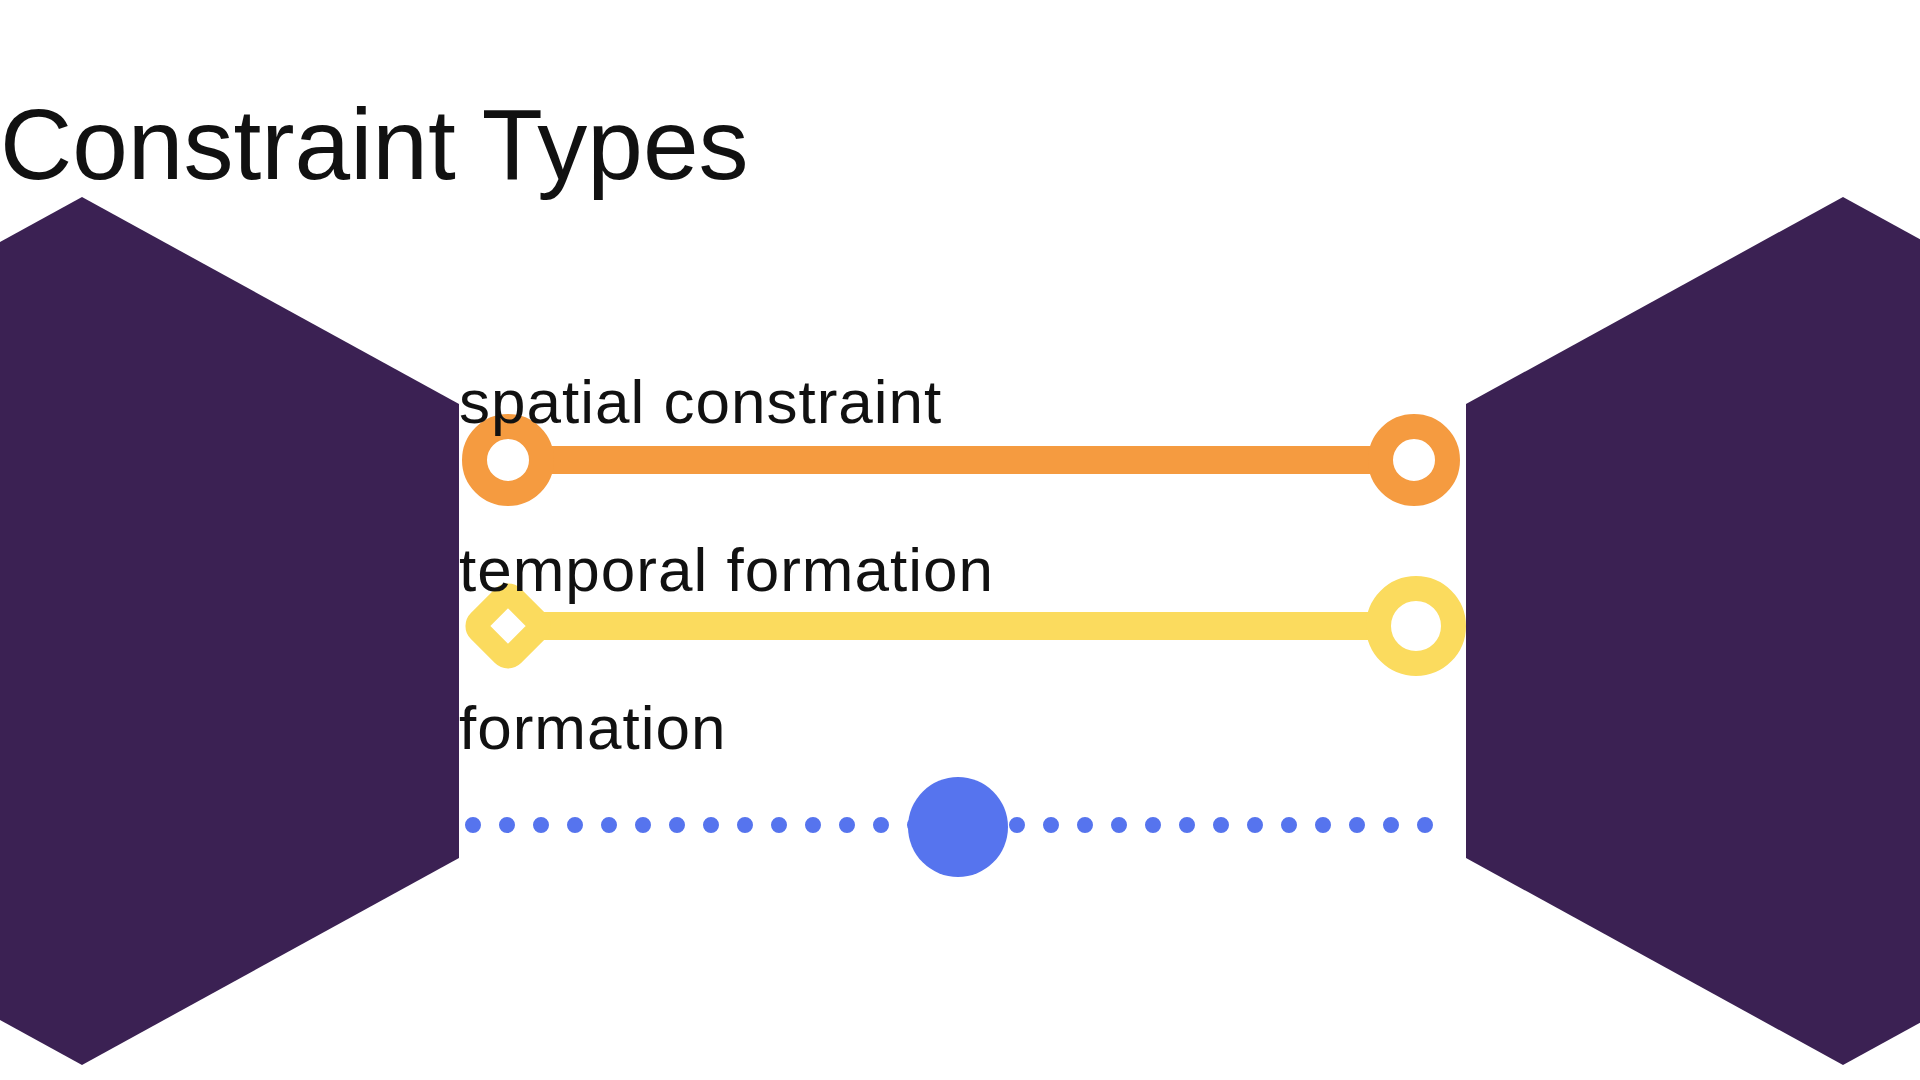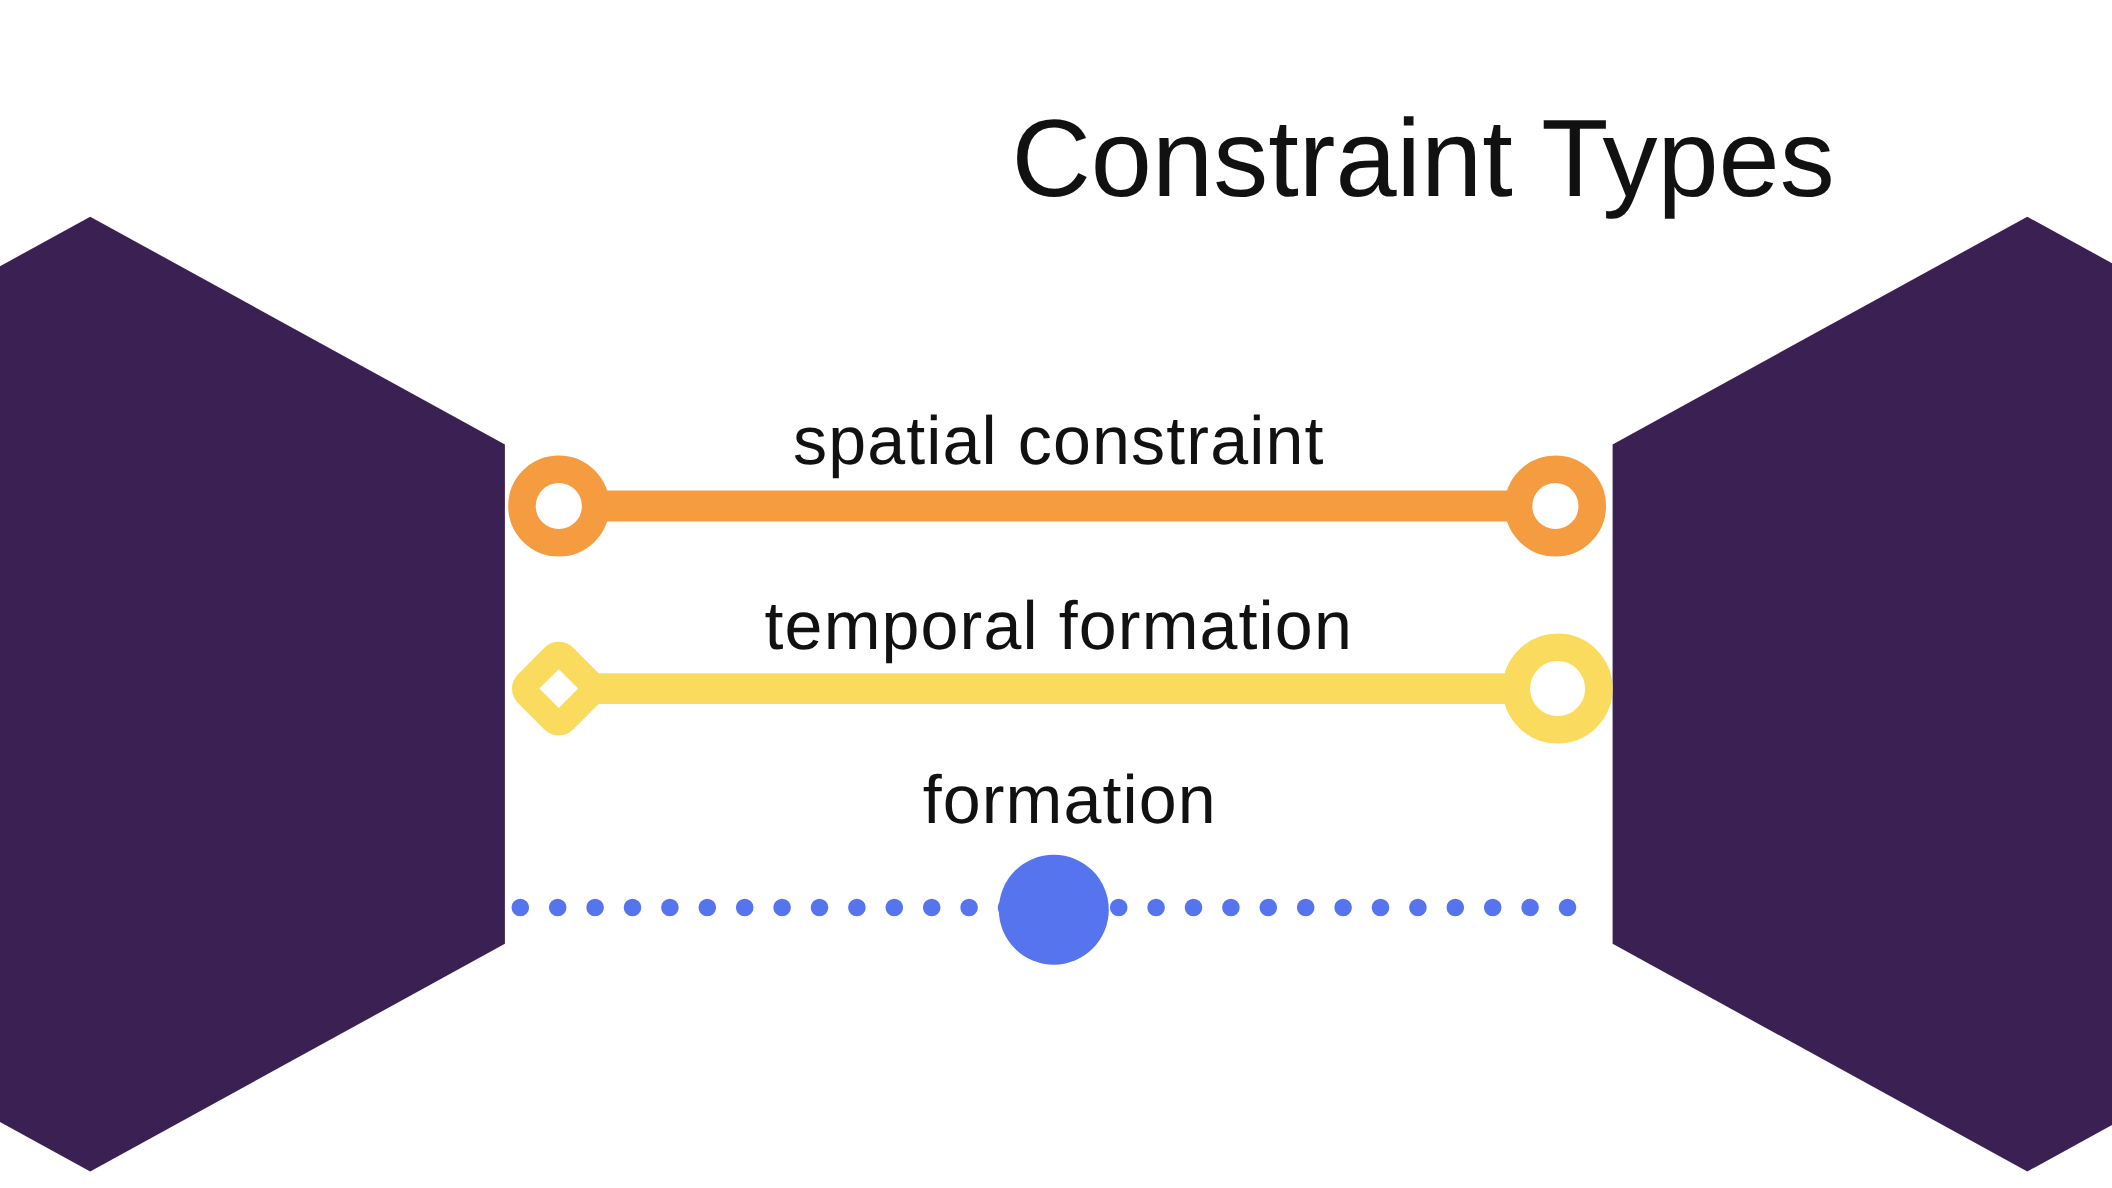--- a/index.html
+++ b/index.html
@@ -31,39 +31,38 @@
   .temporal-diamond { fill: #ffffff; stroke: var(--color-temporal, #FBDB5E); stroke-width: 23; }
   .formation-dots { stroke: var(--color-formation, #5674EE); stroke-width: 16;
                     stroke-dasharray: 0 34; stroke-linecap: round; }
   .formation-node { fill: var(--color-formation, #5674EE); }
 
   .page-title {
     position: absolute;
     top: 94px;
     left: 0;
     width: 1668px;
-    text-align: right;
+    text-align: left;
     font-size: 100px;
     line-height: 1;
     letter-spacing: 0px;
     white-space: nowrap;
   }
   .row-label {
     position: absolute;
     left: 459px;
     width: 1007px;
-    text-align: center;
     font-size: 62px;
     line-height: 1;
     letter-spacing: 1px;
     white-space: nowrap;
   }
   .row-label.spatial   { top: 371px; }
   .row-label.temporal  { top: 539px; }
-  .row-label.formation { top: 697px; margin-left: 10px; }
+  .row-label.formation { top: 697px; }
 </style>
 </head>
 <body>
 
 <div class="canvas">
 
   <svg class="scene" viewBox="0 0 1920 1080" xmlns="http://www.w3.org/2000/svg">
 
     <polygon class="hexagon" points="82,197 459,404 459,858 82,1065 -295,858 -295,404"></polygon>
     <polygon class="hexagon" points="1843,197 2220,404 2220,858 1843,1065 1466,858 1466,404"></polygon>

